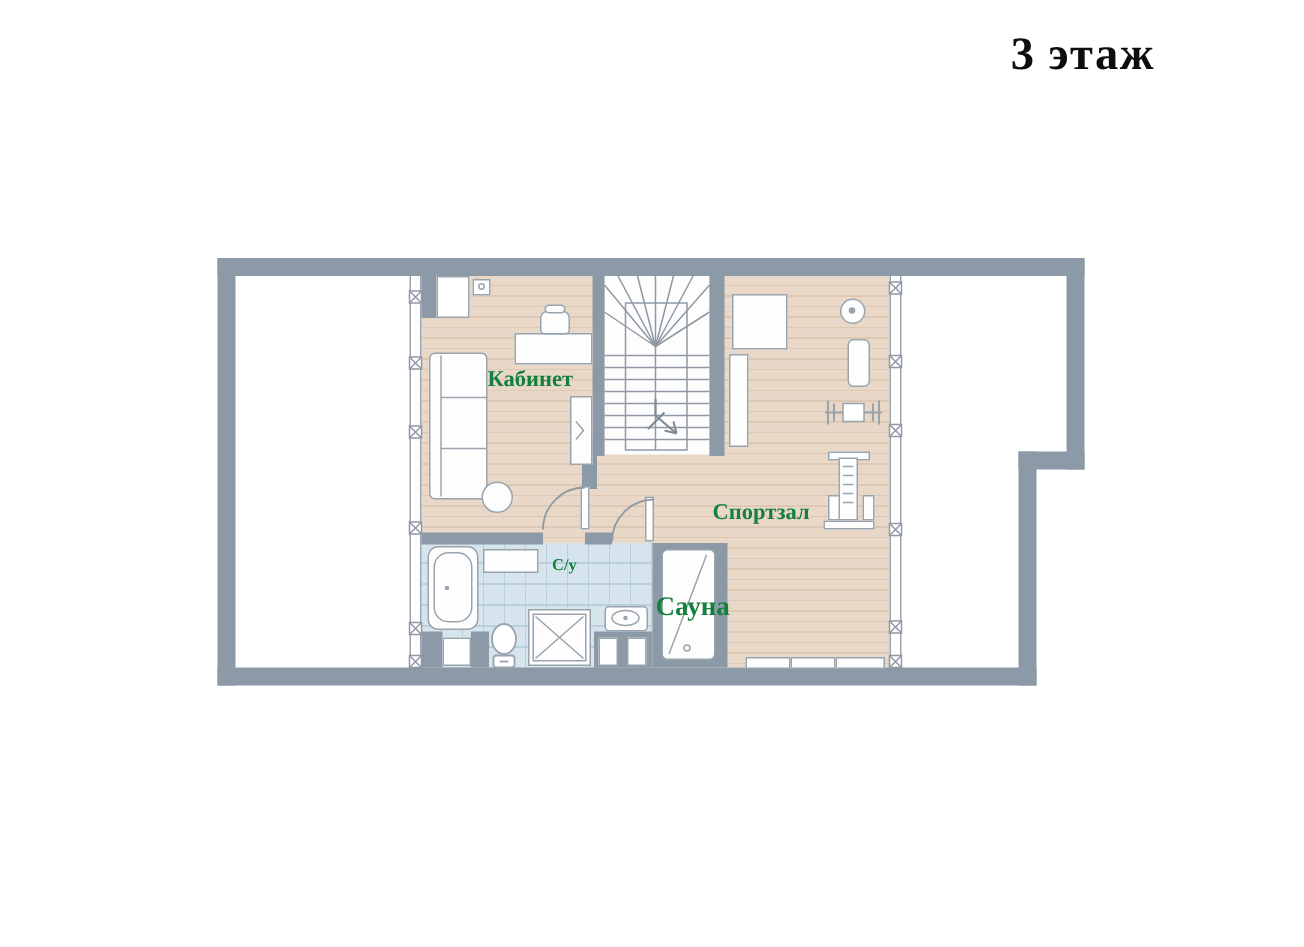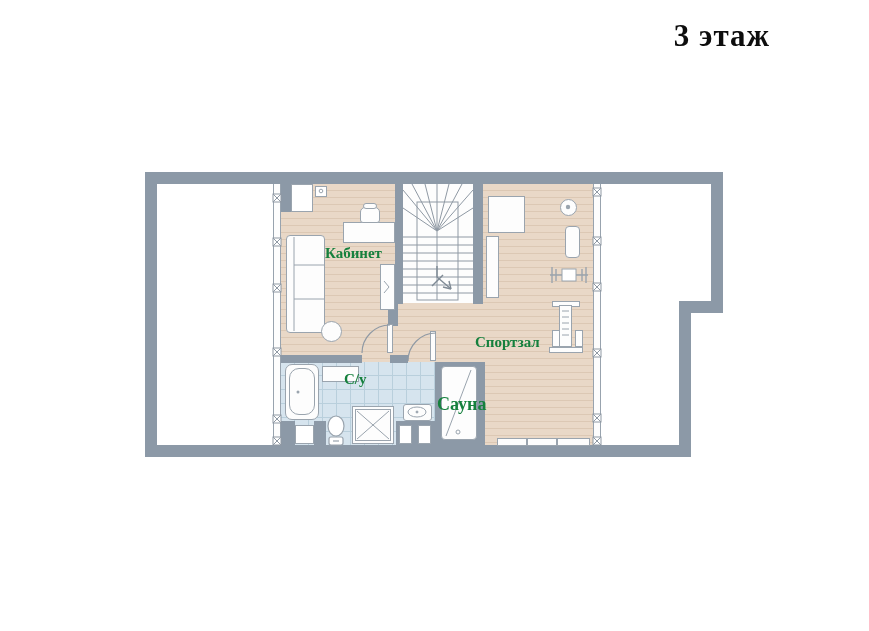--- a/index.html
+++ b/index.html
@@ -217,16 +217,16 @@
         <line x1="562" y1="329" x2="569" y2="329"></line>
       <line x1="562" y1="335" x2="569" y2="335"></line>
     </g>
     <circle cx="568" cy="207" r="2.2" fill="#9aa4ae"></circle>
     <circle cx="321" cy="191" r="1.8" fill="none" stroke="#9aa4ae"></circle>
     <circle cx="298" cy="392" r="1.5" fill="#9aa4ae"></circle>
   </svg>
 
   <div class="room-label" style="left:325px;top:246px;width:70px;font-size:15px;">Кабинет</div>
   <div class="room-label" style="left:475px;top:335px;width:70px;font-size:15px;">Спортзал</div>
-  <div class="room-label" style="left:344px;top:372px;width:44px;font-size:15px;">С/у</div>
+  <div class="room-label" style="left:368px;top:372px;width:44px;font-size:11px;">С/у</div>
   <div class="room-label" style="left:437px;top:395px;width:44px;font-size:18px;">Сауна</div>
 
 </div>
 
 </body></html>

